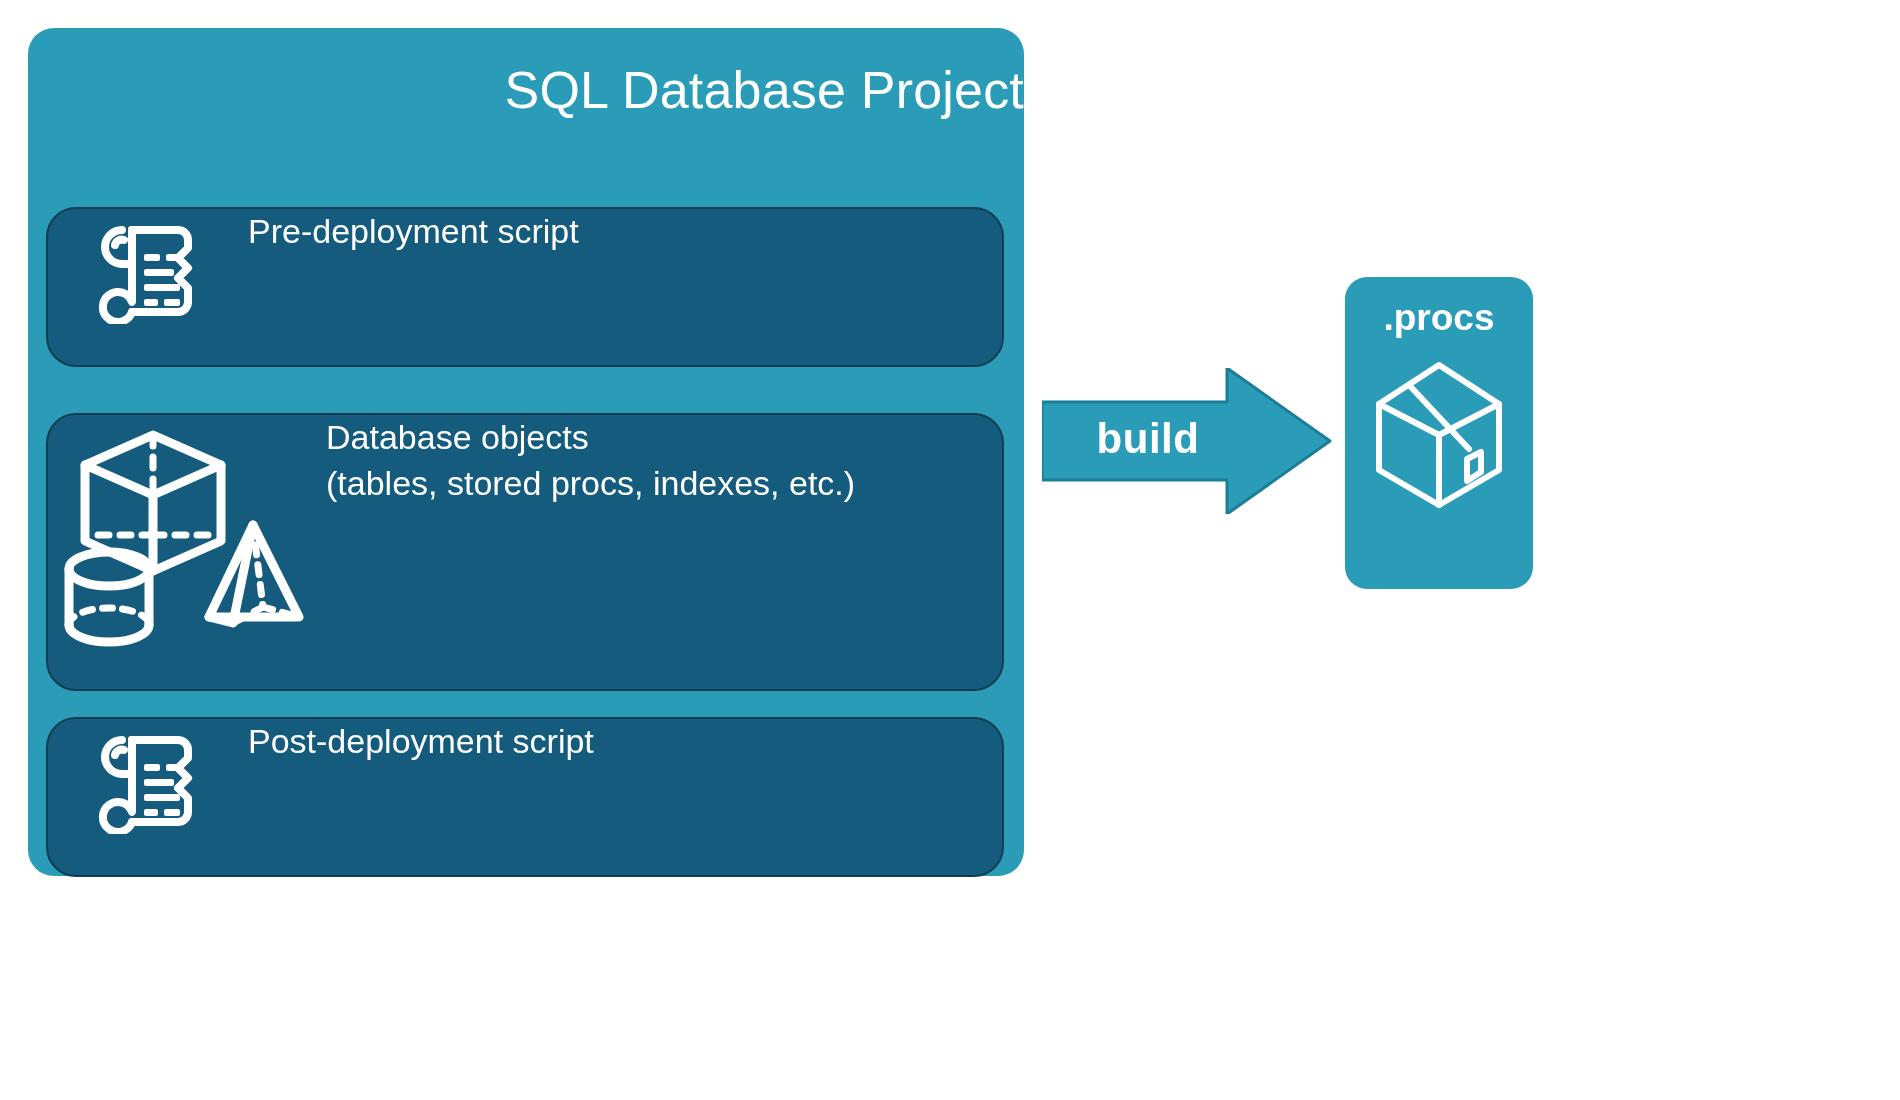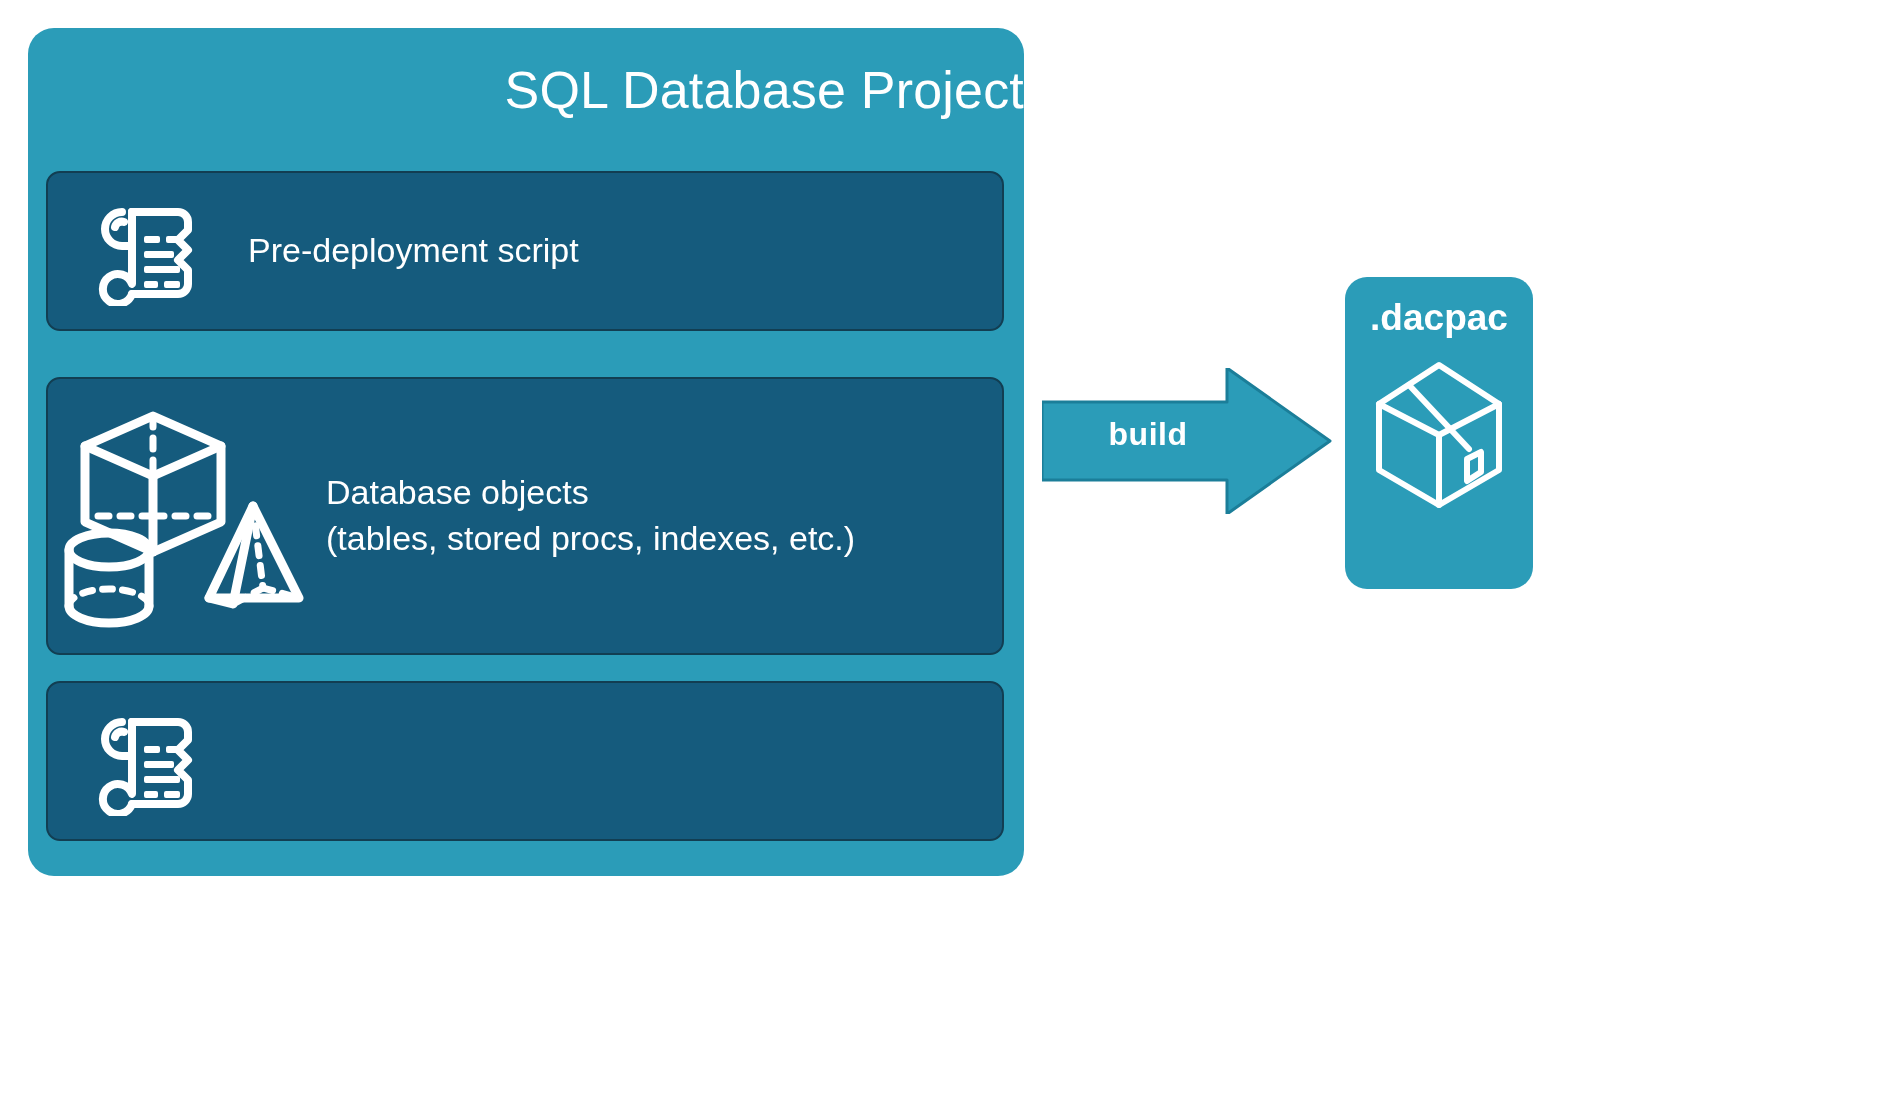--- a/index.html
+++ b/index.html
@@ -49,24 +49,24 @@
     white-space: nowrap;
   }
 
   
   .panel {
     position: absolute;
     left: 18px;
     width: 958px;
     background: #155B7D;
     border: 2px solid #123e52;
-    border-radius: 14px;
+    border-radius: 30px;
     box-sizing: border-box;
     display: flex;
-    align-items: center;
+    margin-top: 36px;
   }
   .panel-pre  { top: 143px; height: 160px; }
   .panel-objs { top: 349px; height: 278px; }
   .panel-post { top: 653px; height: 160px; }
 
   .panel-icon {
     flex: 0 0 auto;
     display: flex;
     align-items: center;
     justify-content: center;
@@ -94,21 +94,21 @@
     height: 146px;
   }
   .build-arrow-wrap svg { display: block; }
   .build-label {
     position: absolute;
     left: 0;
     top: 50px;
     width: 212px;
     text-align: center;
     color: #ffffff;
-    font-size: 32px;
+    font-size: 42px;
     font-weight: bold;
     line-height: 1;
     letter-spacing: 0.5px;
     pointer-events: none;
   }
 
   
   .dacpac-card {
     position: absolute;
     left: 1345px;
@@ -230,33 +230,34 @@
           <g fill="#ffffff">
             <rect x="56" y="40" width="16" height="7" rx="2"></rect>
             <rect x="78" y="40" width="14" height="7" rx="2"></rect>
             <rect x="56" y="55" width="30" height="7" rx="2"></rect>
             <rect x="56" y="70" width="36" height="7" rx="2"></rect>
             <rect x="56" y="85" width="14" height="7" rx="2"></rect>
             <rect x="76" y="85" width="16" height="7" rx="2"></rect>
           </g>
         </svg>
       </div>
+      <div class="panel-label">Post-deployment script</div>
     </div>
 
   </div>
 
   <div class="build-arrow-wrap">
     <svg width="290" height="146" viewBox="0 0 290 146" aria-hidden="true">
       <path d="M0 34 L185 34 L185 0 L288 73 L185 146 L185 112 L0 112 Z" fill="#2B9CB8" stroke="#1B7E99" stroke-width="3" stroke-linejoin="round"></path>
     </svg>
     <div class="build-label">build</div>
   </div>
 
   <div class="dacpac-card">
-    <div class="dacpac-title">.dacpac</div>
+    <div class="dacpac-title">.procs</div>
     <div class="dacpac-icon">
       <svg width="136" height="150" viewBox="0 0 136 150" aria-hidden="true">
         <g fill="none" stroke="#ffffff" stroke-width="6" stroke-linecap="round" stroke-linejoin="round">
 
           <path d="M68 6 L128 45 L128 111 L68 146 L8 111 L8 45 Z"></path>
 
           <path d="M68 76 L68 146"></path>
 
           <path d="M8 45 L68 76 L128 45"></path>
 

